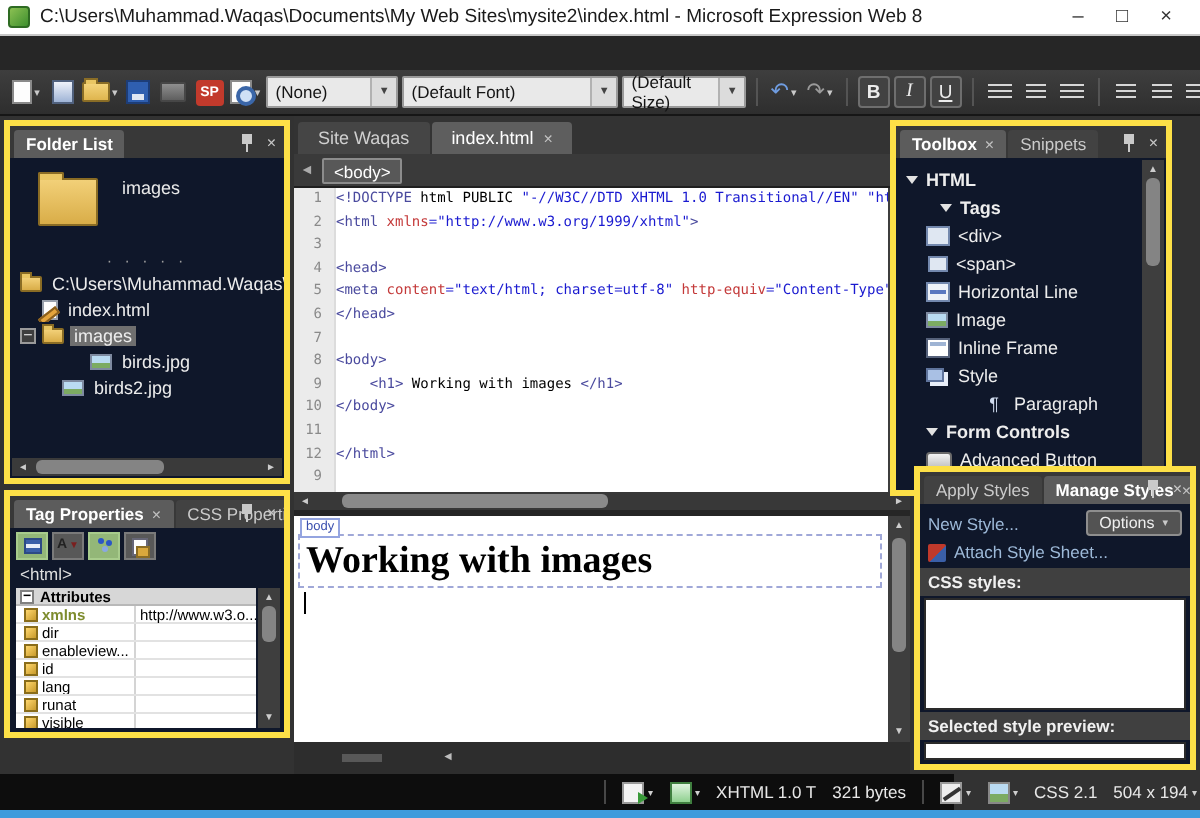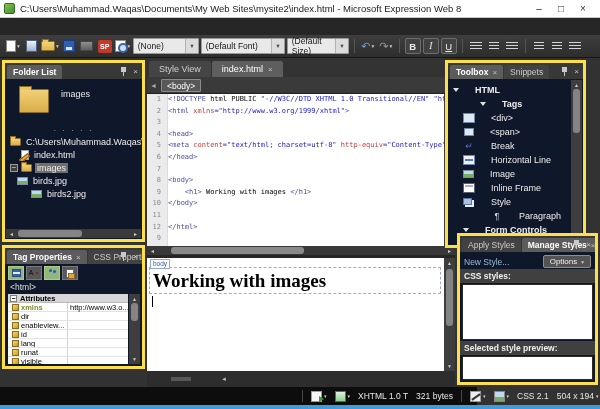--- a/index.html
+++ b/index.html
@@ -17,21 +17,21 @@
   .menubar{position:absolute;left:0;top:18px;width:600px;height:17px;background:#262626;display:flex;align-items:center;padding:0 3px;}
   .menuitem{color:#e6e6e6;font-size:9.5px;padding:2px 7px;white-space:nowrap;}
 
   
   .toolbar{position:absolute;left:0;top:35px;width:600px;height:23px;background:linear-gradient(#3e3e3e,#2e2e2e);border-bottom:1px solid #161616;display:flex;align-items:center;padding:0 5px;gap:2px;}
   .tbtn{height:18px;min-width:16px;display:flex;align-items:center;justify-content:center;gap:1px;flex:none;}
   .darr{font-size:5.5px;color:#c9c9c9;}
   .tsep{width:1px;height:14px;background:#545454;margin:0 3px;flex:none;}
   .combo{height:16px;background:#e9e9e9;border:1px solid #9a9a9a;display:flex;align-items:center;justify-content:space-between;font-size:8.5px;color:#141414;padding:0 0 0 4px;flex:none;border-radius:1px;}
   .combo .ca{font-size:5.5px;color:#444;border-left:1px solid #b2b2b2;height:100%;display:flex;align-items:center;padding:0 3px;margin-left:4px;background:#dcdcdc;}
-  .c1{width:66px}.c2{width:84px}.c3{width:62px}
+  .c1{width:66px}.c2{width:108px}.c3{width:62px}
   .fmtbtn{width:16px;height:16px;border:1px solid #6e6e6e;background:#424242;color:#ececec;font-size:9.5px;display:flex;align-items:center;justify-content:center;border-radius:2px;flex:none;}
   .fmt-i{font-style:italic;font-family:"Liberation Serif",serif;}
   .fmt-u{text-decoration:underline;}
   .i-newpage{width:10px;height:12px;background:#fdfdfd;border:1px solid #8a8a8a;}
   .i-page{width:11px;height:12px;background:linear-gradient(#eef2fa,#9fb4d6);border:1px solid #50617e;}
   .i-folderopen{width:14px;height:10px;background:linear-gradient(#f3d37a,#dfb54e);border:1px solid #8a6d26;border-radius:1px;position:relative;}
   .i-folderopen::before{content:"";position:absolute;top:-3px;left:0;width:5px;height:2px;background:#e9c663;border:1px solid #8a6d26;border-bottom:none;}
   .i-save{width:12px;height:12px;background:#2f5fb0;border:1px solid #1d3d77;position:relative;}
   .i-save::before{content:"";position:absolute;left:2px;top:6px;right:2px;bottom:1px;background:#dfe6f2;}
   .i-print{width:13px;height:10px;background:linear-gradient(#8f8f8f,#5f5f5f);border:1px solid #474747;border-radius:1px;}
@@ -138,21 +138,21 @@
   .caret{position:absolute;left:5px;top:38px;width:1px;height:11px;background:#000;}
   .design-vs{top:0;bottom:0;right:0;height:113px;}
   .viewtabs{height:16px;background:#2d2d2d;display:flex;align-items:center;padding-left:3px;gap:1px;}
   .vtab{color:#d2d2d2;font-size:8.5px;padding:2px 10px;white-space:nowrap;}
   .vtab.active{background:#585858;color:#fff;}
   .varrow2{color:#bcbcbc;font-size:6px;margin-left:8px;}
 
   
   .toolbox{left:445px;top:2px;width:141px;height:188px;}
   .tb-tree{padding-top:4px;font-size:9px;color:#ededed;}
-  .tb-row{display:flex;align-items:center;gap:16px;height:14px;white-space:nowrap;overflow:hidden;}
+  .tb-row{display:flex;align-items:center;gap:4px;height:14px;white-space:nowrap;overflow:hidden;}
   .tb-row.t-group .lbl{font-weight:bold;}
   .ico-caret{width:0;height:0;border-left:3px solid transparent;border-right:3px solid transparent;border-top:4px solid #e2e2e2;}
   .ico-div,.ico-span{width:12px;height:10px;border:1px solid #7388ad;background:#dfe7f2;}
   .ico-span{width:10px;height:8px;margin-left:1px;}
   .ico-break{width:12px;height:10px;color:#5a78c0;font-size:9px;line-height:10px;text-align:center;}
   .ico-break::before{content:"↵";}
   .ico-hr{width:12px;height:10px;border:1px solid #7388ad;background:#eef2f8;}
   .ico-hr::before{content:"";position:absolute;left:1px;right:1px;top:3px;height:2px;background:#5a78c0;}
   .ico-iframe{width:12px;height:10px;border:1px solid #55617a;background:#fff;}
   .ico-iframe::before{content:"";position:absolute;left:1px;right:1px;top:1px;height:2px;background:#9fb4d4;}
@@ -320,21 +320,21 @@
           <div class="fl-row" style="padding-left: 5px;">
             <span class="expbox" style="visibility: hidden;">−</span>
             <span class="ico ico-page-edit"></span>
             <span class="lbl">index.html</span>
           </div>
           <div class="fl-row selected" style="padding-left: 5px;">
             <span class="expbox">−</span>
             <span class="ico ico-folder"></span>
             <span class="lbl">images</span>
           </div>
-          <div class="fl-row" style="padding-left: 1px;">
+          <div class="fl-row" style="padding-left: 29px;">
             <span class="expbox" style="visibility: hidden;">−</span>
             <span class="ico ico-image"></span>
             <span class="lbl">birds.jpg</span>
           </div>
           <div class="fl-row" style="padding-left: 15px;">
             <span class="expbox" style="visibility: hidden;">−</span>
             <span class="ico ico-image"></span>
             <span class="lbl">birds2.jpg</span>
           </div>
         </div>
@@ -448,21 +448,21 @@
         <span class="vtrack">
             <span class="vthumb" style="top:0;height:35%;"></span>
           </span>
         <span class="varr">▼</span>
       </div>
     </section>
 
     <section class="center">
       <div class="doctabs">
         <span class="dtab">
-            <span>Style View</span>
+            <span>Site Waqas</span>
           </span>
         <span class="dtab active">
             <span>index.html</span>
             <span class="tclose">×</span>
           </span>
       </div>
       <div class="quickbar">
         <span class="qnav">◄</span>
         <span class="qtag">&lt;body&gt;</span>
       </div>
@@ -535,39 +535,34 @@
           <span class="px">×</span>
         </span>
       </div>
       <div class="tb-tree">
 
       <div class="tb-row t-group" style="padding-left: 5px;">
             <span class="ico-caret"></span>
 
             <span class="lbl">HTML</span>
           </div>
-          <div class="tb-row t-group" style="padding-left: 32px;">
+          <div class="tb-row t-group" style="padding-left: 22px;">
             <span class="ico-caret"></span>
 
             <span class="lbl">Tags</span>
           </div>
           <div class="tb-row t-item" style="padding-left: 15px;">
 
             <span class="ico ico-div"></span>
             <span class="lbl">&lt;div&gt;</span>
           </div>
           <div class="tb-row t-item" style="padding-left: 15px;">
 
             <span class="ico ico-span"></span>
             <span class="lbl">&lt;span&gt;</span>
-          </div>
-          <div class="tb-row t-item" style="padding-left: 15px;">
-
-            <span class="ico ico-break"></span>
-            <span class="lbl">Break</span>
           </div>
           <div class="tb-row t-item" style="padding-left: 15px;">
 
             <span class="ico ico-hr"></span>
             <span class="lbl">Horizontal Line</span>
           </div>
           <div class="tb-row t-item" style="padding-left: 15px;">
 
             <span class="ico ico-image"></span>
             <span class="lbl">Image</span>
@@ -620,20 +615,24 @@
           <span class="pin"></span>
           <span class="px">×</span>
         </span>
       </div>
       <div class="sp-row1">
         <span class="newstyle">New Style...</span>
         <span class="optbtn">
             <span>Options</span>
             <span class="darr">▾</span>
           </span>
+      </div>
+      <div class="attach">
+        <span class="attach-ico"></span>
+        <span>Attach Style Sheet...</span>
       </div>
       <div class="sp-label">CSS styles:</div>
       <div class="sp-box sp-box1"></div>
       <div class="sp-label">Selected style preview:</div>
       <div class="sp-box sp-box2"></div>
     </section>
 
   </div>
 
   <div class="statusbar">

